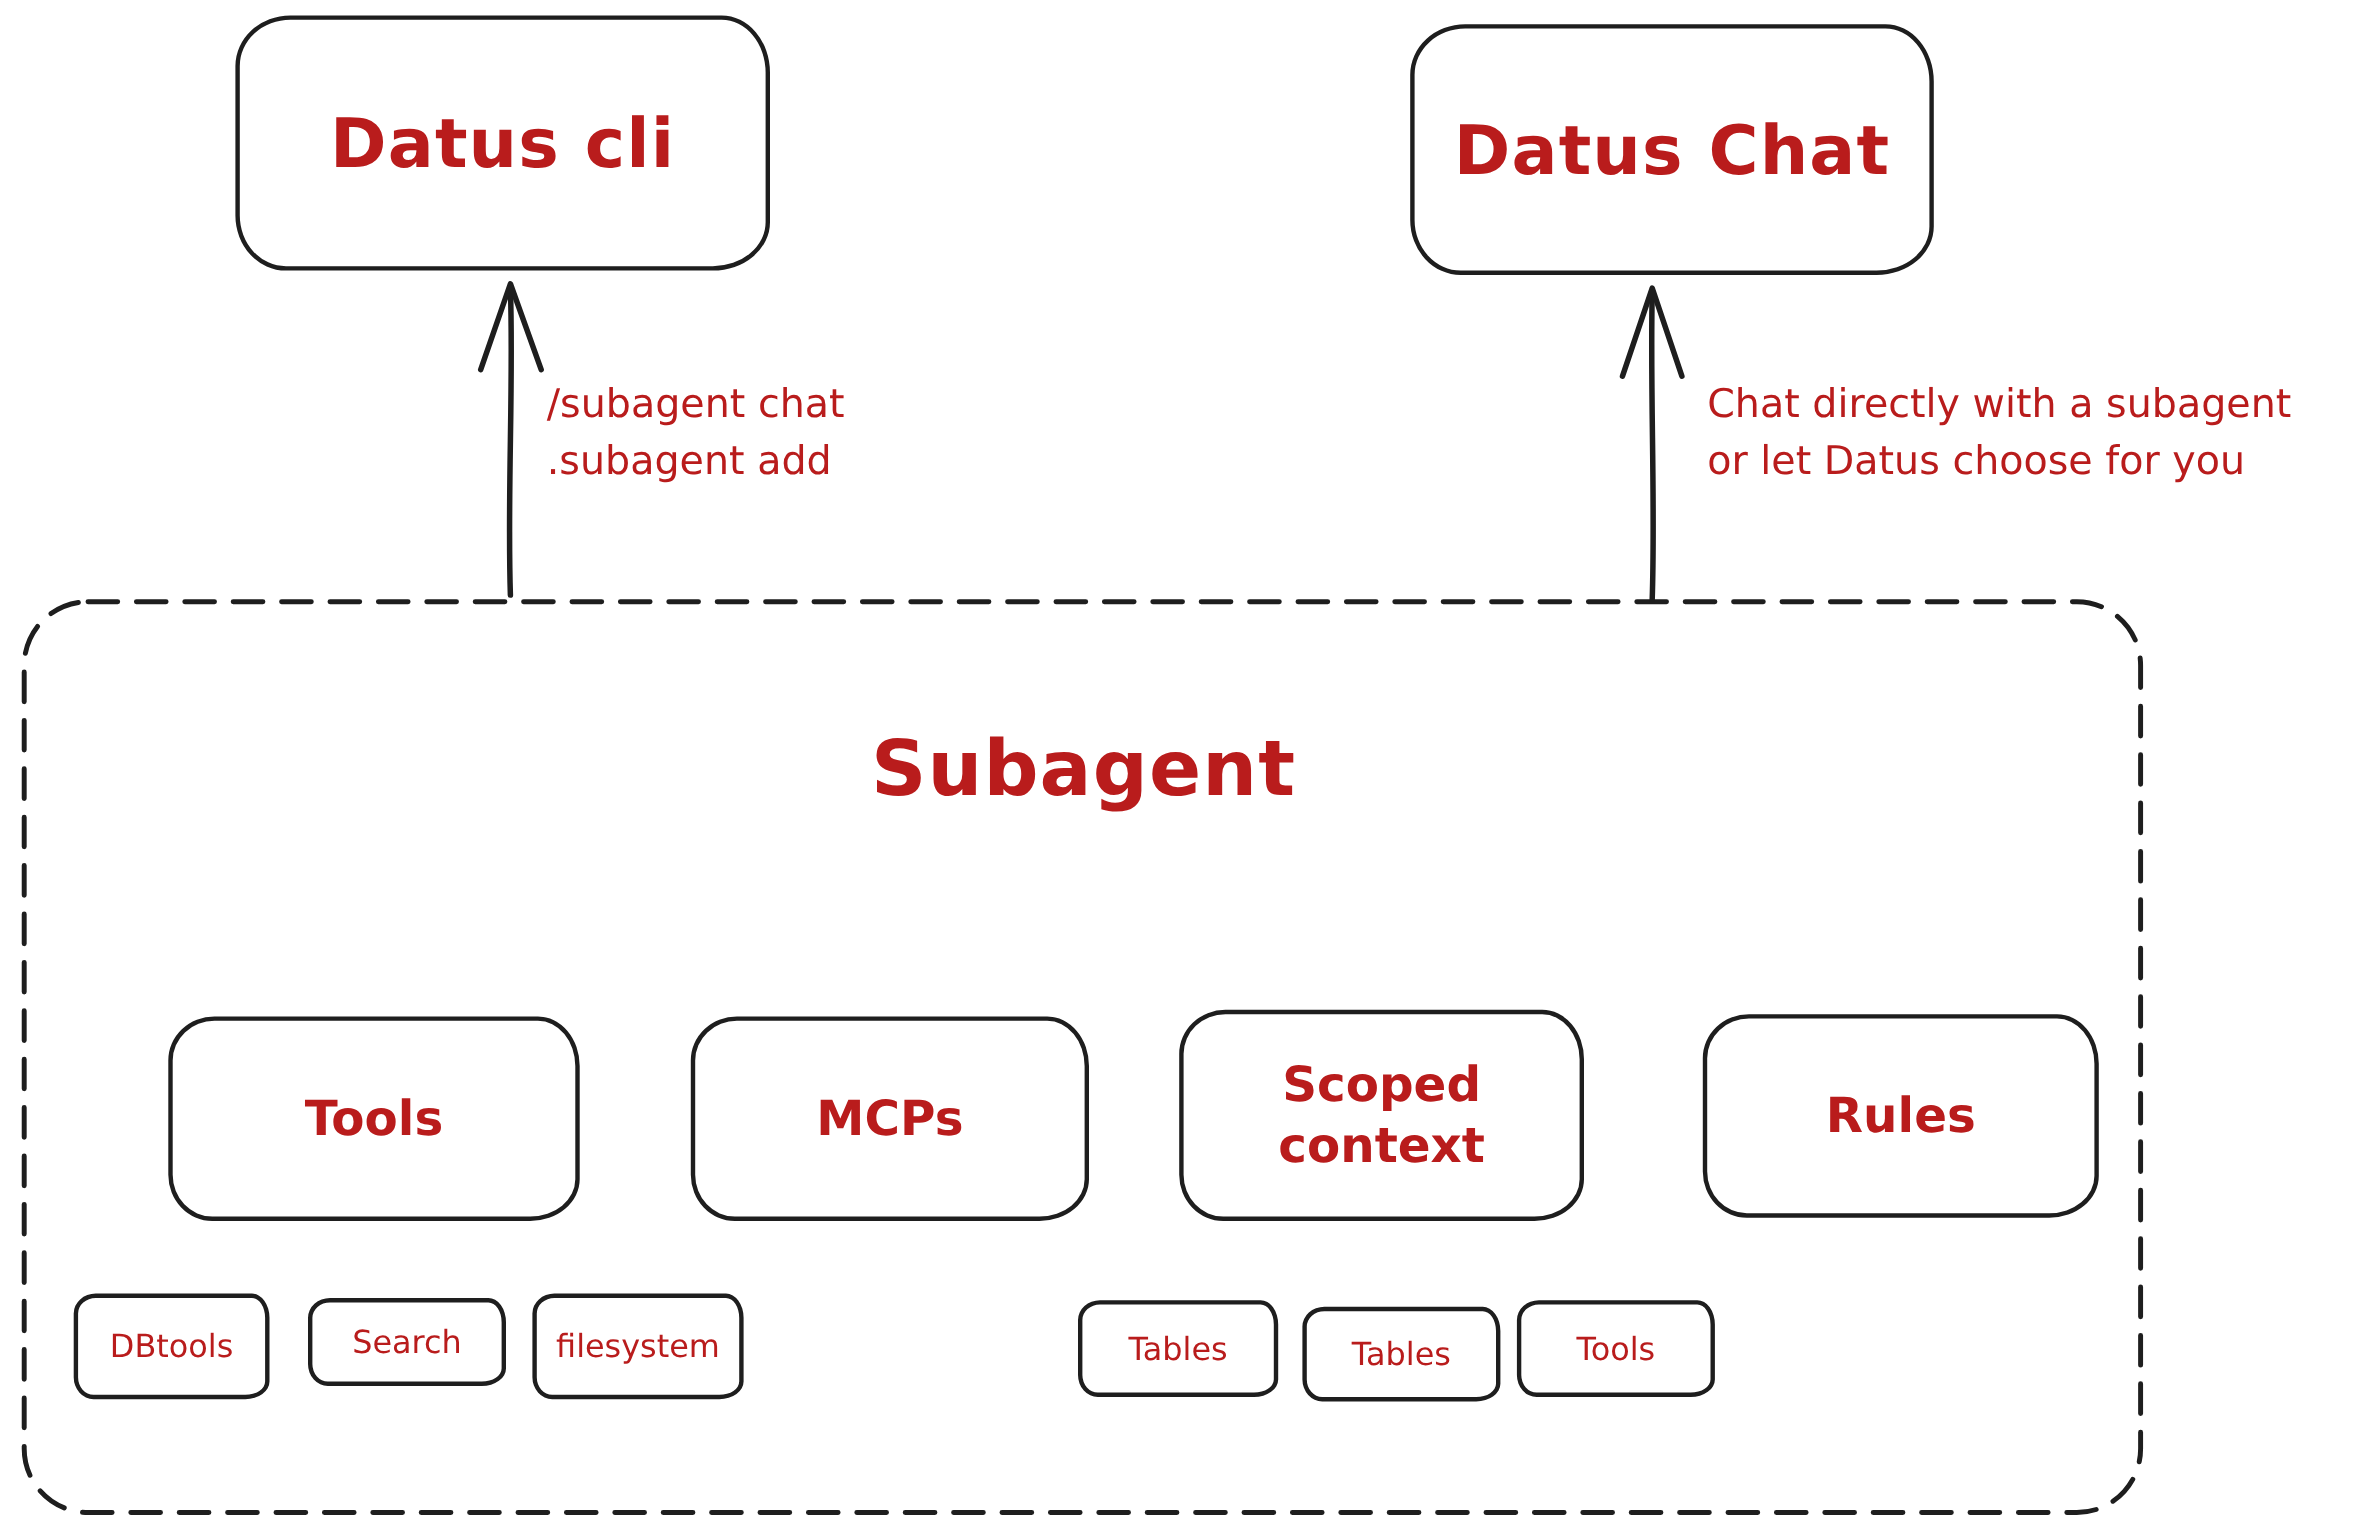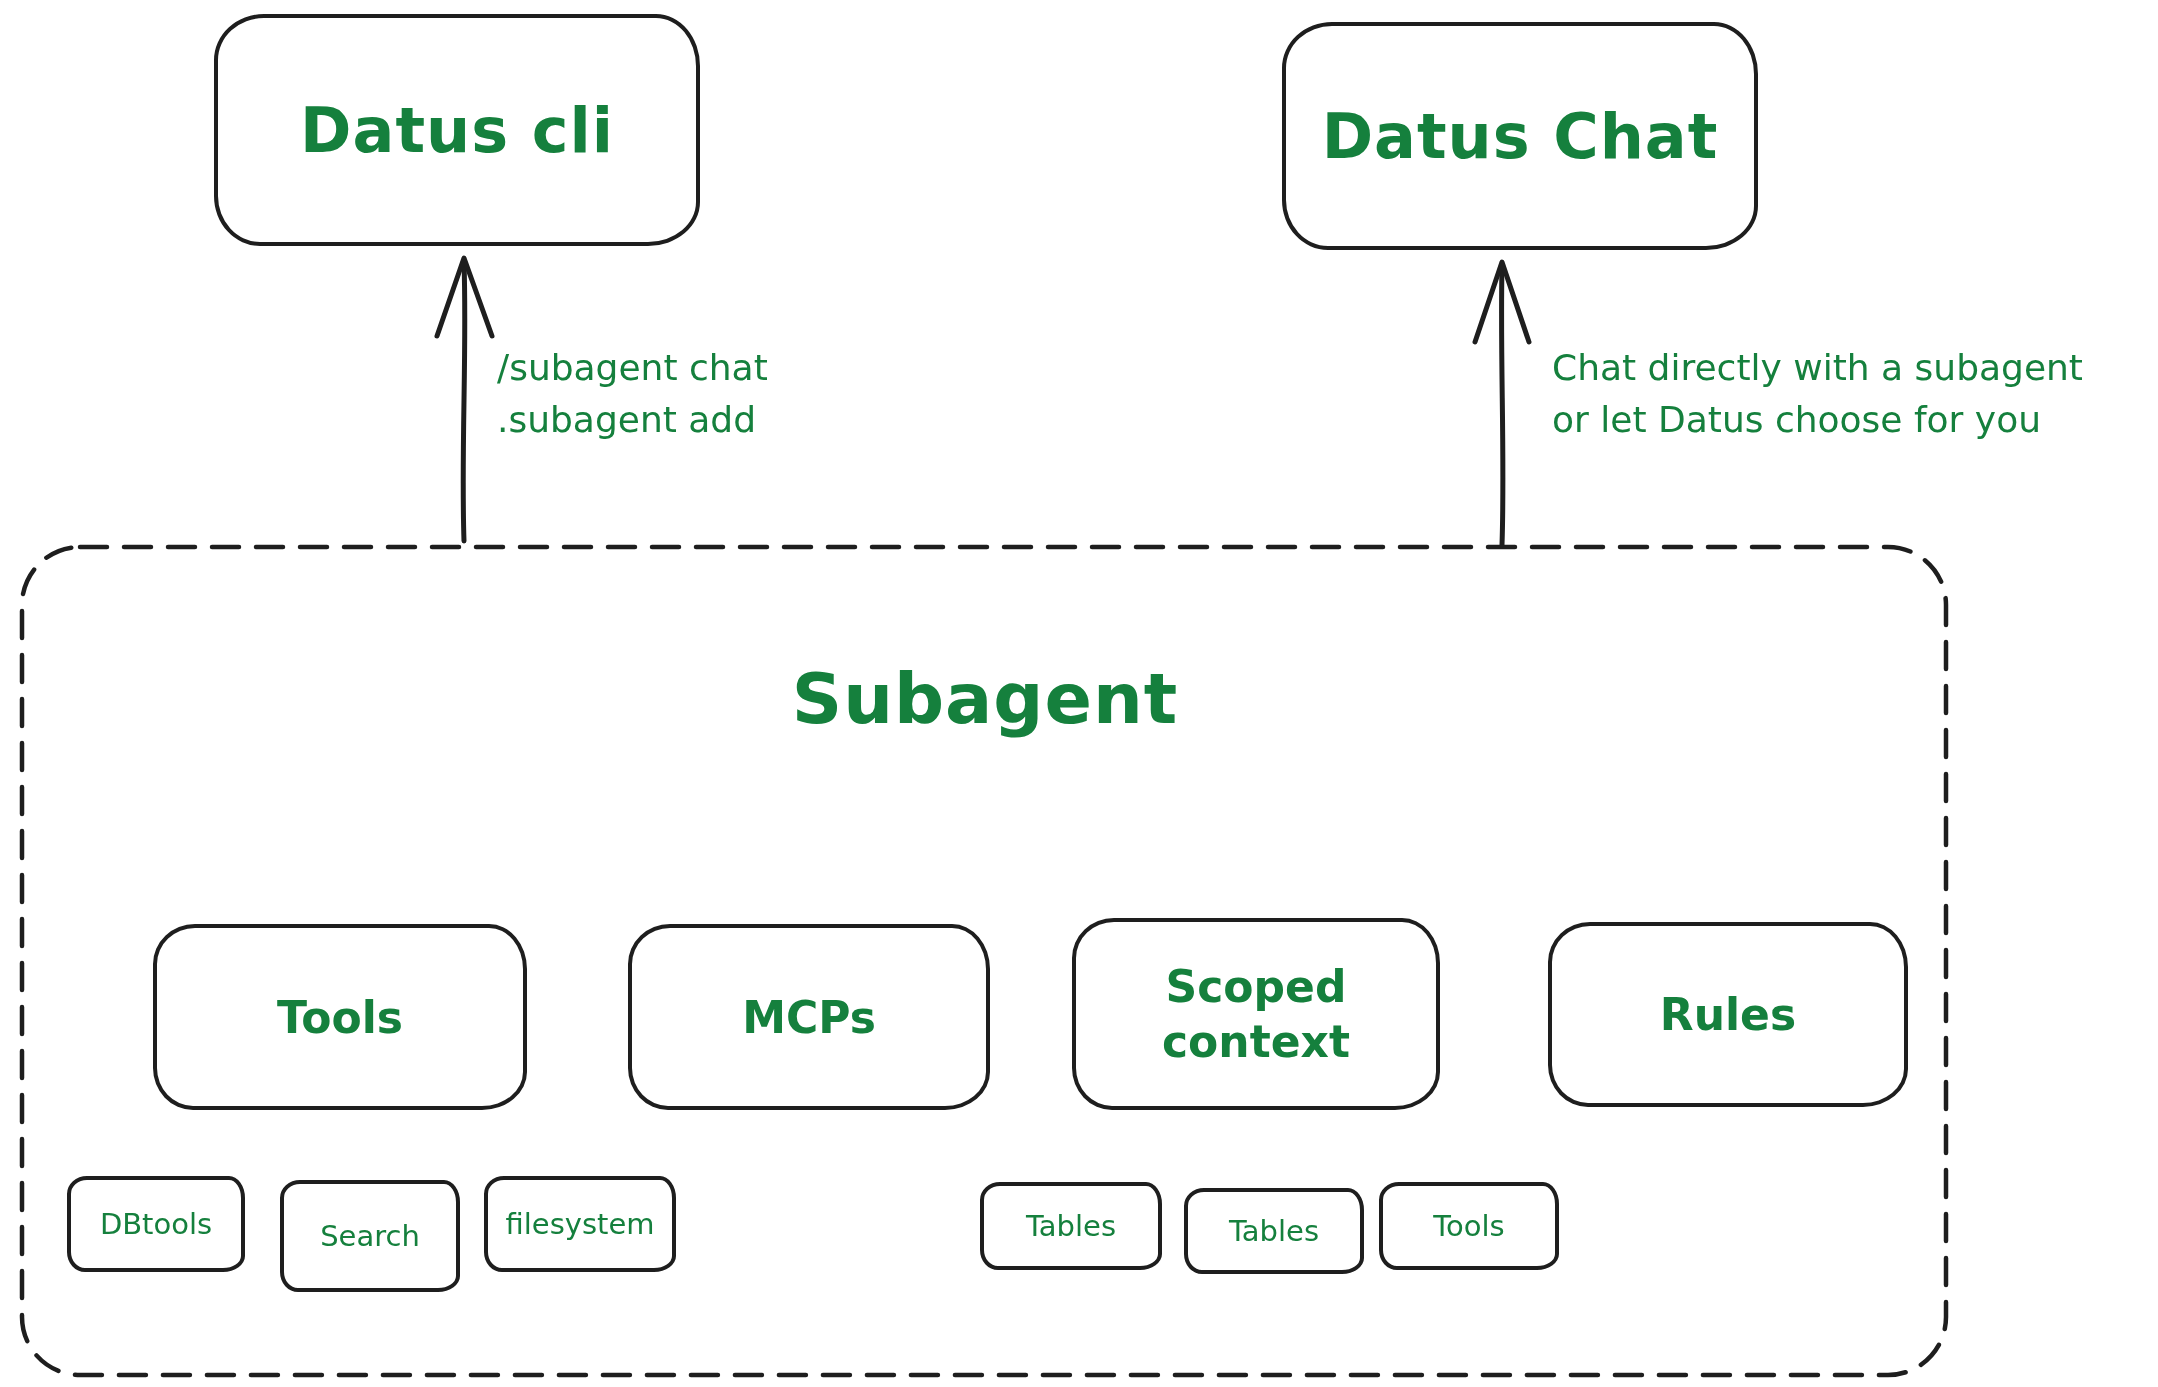--- a/index.html
+++ b/index.html
@@ -6,21 +6,21 @@
     margin: 0;
     padding: 0;
     background: #ffffff;
   }
   .canvas {
     position: relative;
     width: 2158px;
     height: 1387px;
     background: #ffffff;
     font-family: "DejaVu Sans", sans-serif;
-    color: #15803d;
+    color: #b91c1c;
     overflow: hidden;
   }
   .overlay {
     position: absolute;
     left: 0;
     top: 0;
     width: 2158px;
     height: 1387px;
     pointer-events: none;
   }
@@ -133,21 +133,21 @@
   </div>
 
   <div class="node node-inner" style="left:1548px; top:922px; width:360px; height:185px;">
     <span class="label-wrap">Rules</span>
   </div>
 
   <div class="chip" style="left:67px; top:1176px; width:178px; height:96px;">
     <span>DBtools</span>
   </div>
 
-  <div class="chip" style="left:280px; top:1180px; width:180px; height:112px;">
+  <div class="chip" style="left:280px; top:1180px; width:180px; height:80px;">
     <span>Search</span>
   </div>
 
   <div class="chip" style="left:484px; top:1176px; width:192px; height:96px;">
     <span>filesystem</span>
   </div>
 
   <div class="chip" style="left:980px; top:1182px; width:182px; height:88px;text-align:center;">
     <span>Tables</span>
   </div>

